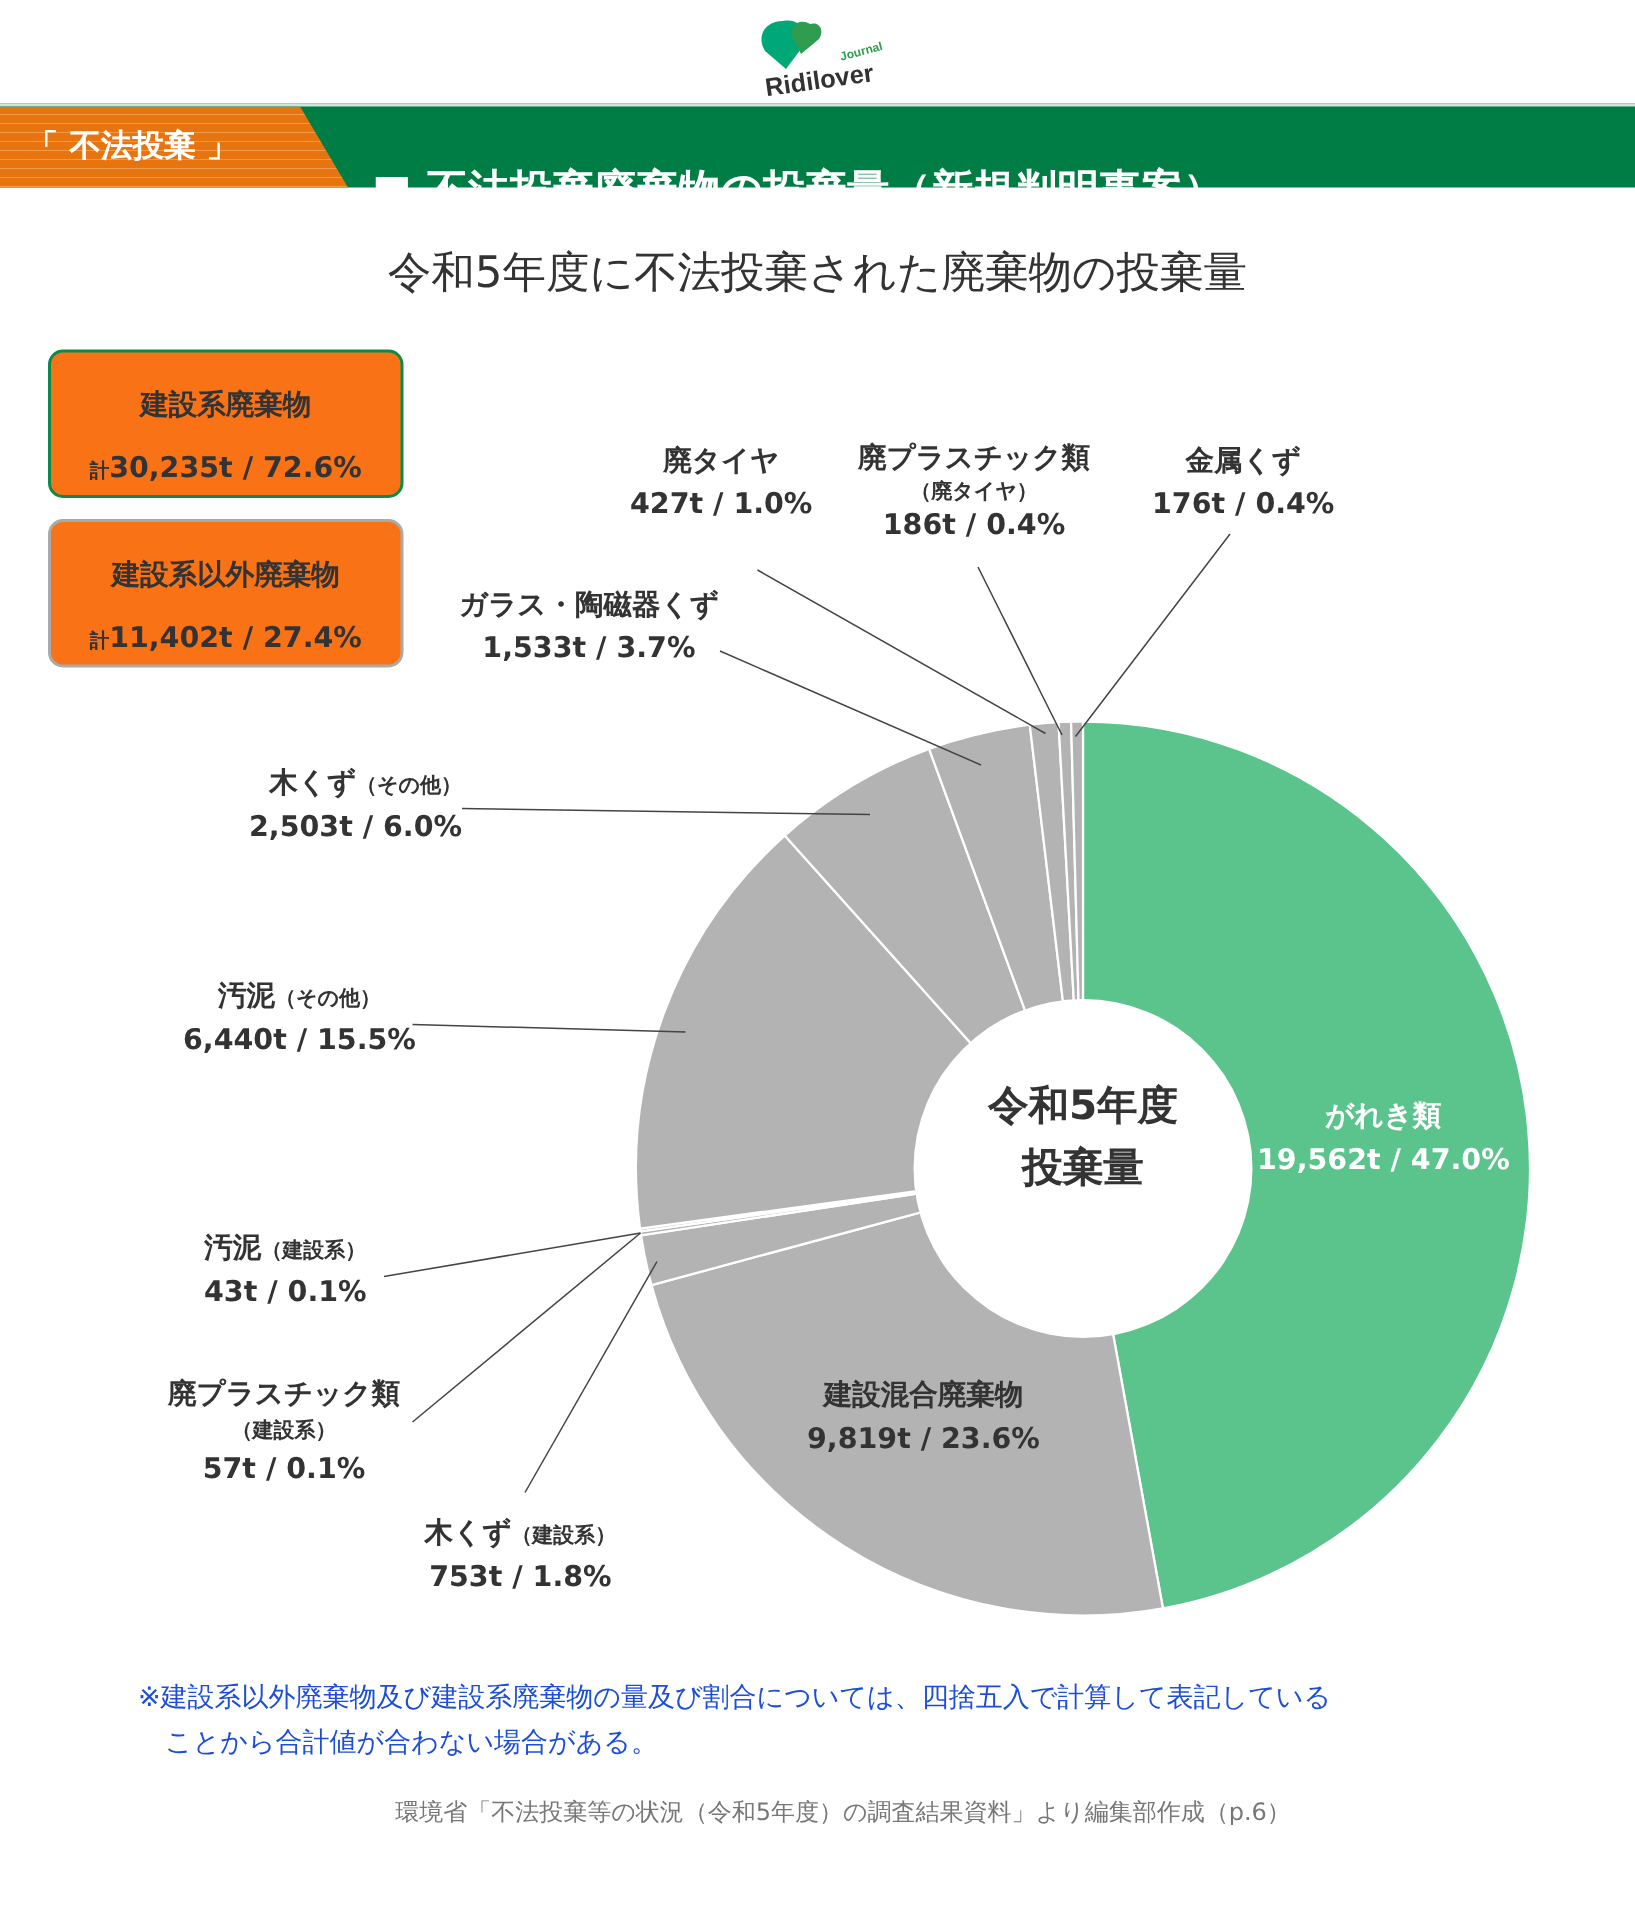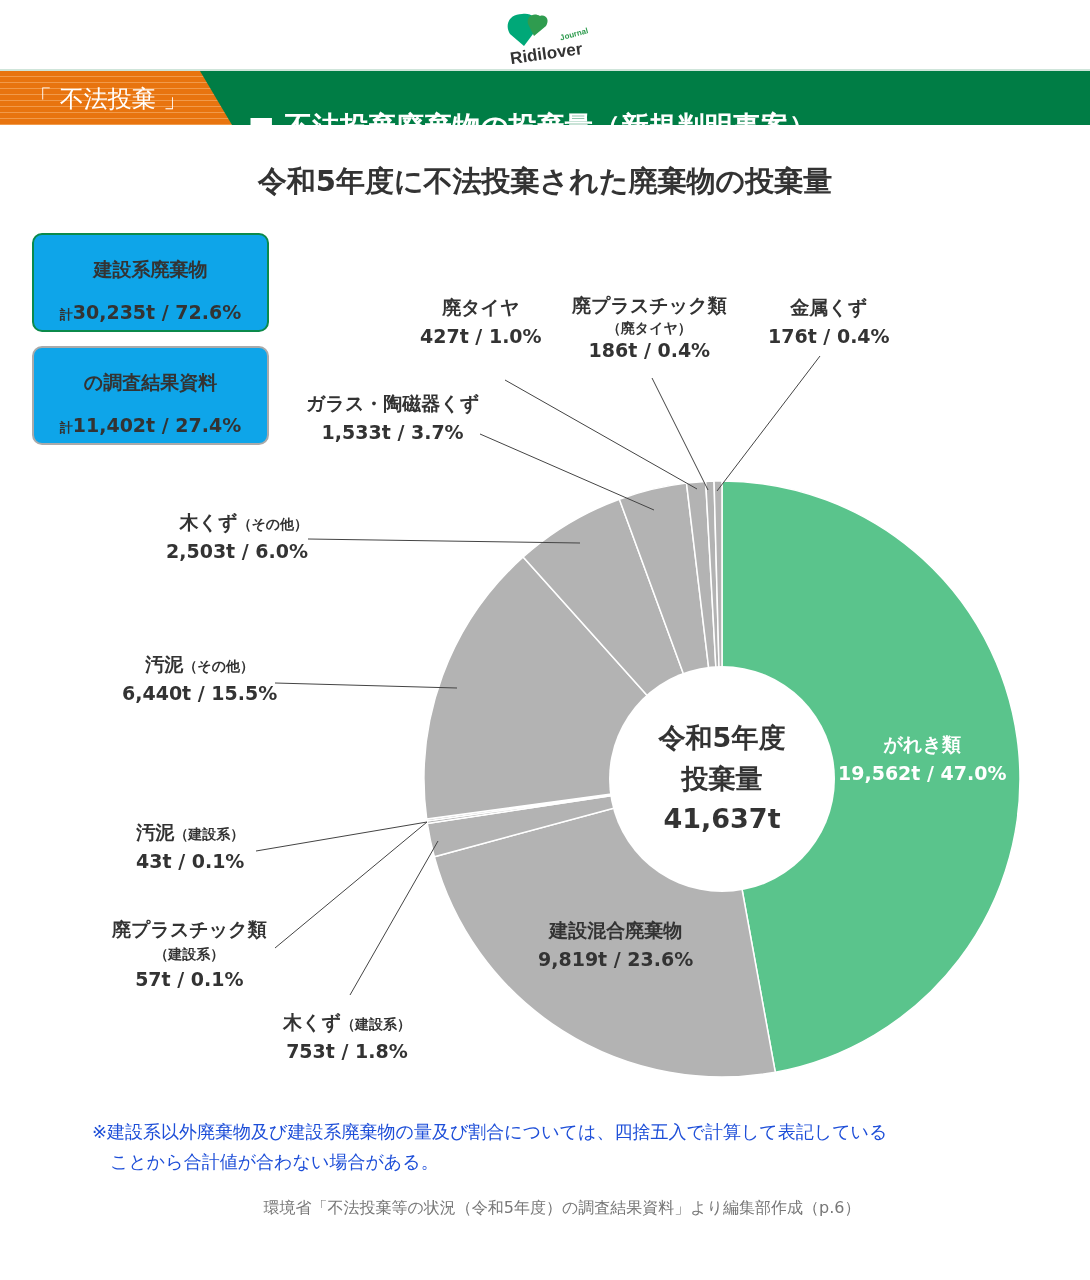--- a/index.html
+++ b/index.html
@@ -1,23 +1,23 @@
 <!DOCTYPE html>
 <html><head>
 <meta charset="utf-8">
 <style>
   * { box-sizing: border-box; margin: 0; padding: 0; }
   body { width: 1090px; height: 1280px; background: #ffffff; font-family: "DejaVu Sans", sans-serif; color: #333333; position: relative; overflow: hidden; }
   .logo { position: absolute; left: 500px; top: 10px; width: 100px; height: 55px; }
   .banner { position: absolute; left: 0; top: 69px; width: 1090px; height: 56px; background: #007d45; border-top: 2px solid #cfe5da; }
   .banner-left { position: absolute; left: 0; top: 0; width: 232px; height: 54px; background: repeating-linear-gradient(to bottom, #e8740f 0px, #e8740f 5px, #f19a4a 5px, #f19a4a 6px); clip-path: polygon(0 0, 200px 0, 232px 100%, 0 100%); }
-  .banner-tag { position: absolute; left: 28px; top: 12px; color: #ffffff; font-weight: normal; font-size: 24px; white-space: nowrap; }
+  .banner-tag { position: absolute; left: 18px; top: 12px; color: #ffffff; font-weight: bold; font-size: 21px; white-space: nowrap; }
   .banner-title { position: absolute; left: 248px; top: 12px; color: #ffffff; font-weight: bold; font-size: 28px; white-space: nowrap; margin-top: 25px; }
-  .chart-title { position: absolute; left: 0; top: 162px; width: 1090px; text-align: center; font-size: 29px; font-weight: bold; color: #333; }
-  .group-box { position: absolute; left: 32px; width: 237px; height: 99px; border-radius: 10px; background: #0ea5e9; text-align: center; }
+  .chart-title { position: absolute; left: 0; top: 162px; width: 1090px; text-align: center; font-size: 29px; font-weight: normal; color: #333; }
+  .group-box { position: absolute; left: 32px; width: 237px; height: 99px; border-radius: 10px; background: #f97316; text-align: center; }
   .group-box.g1 { top: 233px; border: 2px solid #0b8a4b; }
   .group-box.g2 { top: 346px; border: 2px solid #aaaaaa; }
   .group-name { font-size: 19px; font-weight: bold; margin-top: 22px; color: #333; }
   .group-val { font-size: 19px; font-weight: bold; margin-top: 18px; color: #333; }
   .group-val .pre { font-size: 13px; }
   svg.pie { position: absolute; left: 0; top: 0; }
   .lbl { position: absolute; text-align: center; font-weight: bold; color: #333; white-space: nowrap; line-height: 1.5; }
   .lbl .nm { font-size: 19px; }
   .lbl .sub { font-size: 14px; }
   .lbl .val { font-size: 19px; }
@@ -44,21 +44,21 @@
   <span class="banner-title">■ 不法投棄廃棄物の投棄量（新規判明事案）</span>
 </div>
 
 <div class="chart-title">令和5年度に不法投棄された廃棄物の投棄量</div>
 
 <div class="group-box g1">
   <div class="group-name">建設系廃棄物</div>
   <div class="group-val"><span class="pre">計</span><span>30,235t</span> / <span>72.6%</span></div>
 </div>
 <div class="group-box g2">
-  <div class="group-name">の調査結果資料</div>
+  <div class="group-name">建設系以外廃棄物</div>
   <div class="group-val"><span class="pre">計</span><span>11,402t</span> / <span>27.4%</span></div>
 </div>
 
 <svg class="pie" id="pie" width="1090" height="1280" viewBox="0 0 1090 1280">
   <g id="slices">
       <path d="M722,779 L722,481 A298,298 0 0 1 775.2904957157808,1072.1963899272403 Z" fill="#5ac48c" stroke="#ffffff" stroke-width="1.5"></path>
       <path d="M722,779 L775.2904957157808,1072.1963899272403 A298,298 0 0 1 434.3197084223108,856.7434874299817 Z" fill="#b3b3b3" stroke="#ffffff" stroke-width="1.5"></path>
       <path d="M722,779 L434.3197084223108,856.7434874299817 A298,298 0 0 1 427.3430798864362,823.5117897774164 Z" fill="#b3b3b3" stroke="#ffffff" stroke-width="1.5"></path>
       <path d="M722,779 L427.3430798864362,823.5117897774164 A298,298 0 0 1 426.9699151566459,820.9672376661046 Z" fill="#b3b3b3" stroke="#ffffff" stroke-width="1.5"></path>
       <path d="M722,779 L426.9699151566459,820.9672376661046 A298,298 0 0 1 426.70294421828305,819.0455846086626 Z" fill="#b3b3b3" stroke="#ffffff" stroke-width="1.5"></path>
@@ -80,21 +80,20 @@
     <line x1="256" y1="851" x2="427" y2="822"></line>
     <line x1="275" y1="948" x2="427" y2="822"></line>
     <line x1="350" y1="995" x2="438" y2="841"></line>
   </g>
   <circle cx="722" cy="779" r="113" fill="#ffffff"></circle>
 </svg>
 
 <div class="center-text">
   <div>令和5年度</div>
   <div>投棄量</div>
-  <div>41,637t</div>
 </div>
 
 <div class="lbl white" style="left:838px; top:730px;text-align:center;">
   <div class="nm">がれき類</div>
   <div class="val"><span>19,562t</span> / <span>47.0%</span></div>
 </div>
 <div class="lbl" style="left:538px; top:916px;">
   <div class="nm">建設混合廃棄物</div>
   <div class="val"><span>9,819t</span> / <span>23.6%</span></div>
 </div>

